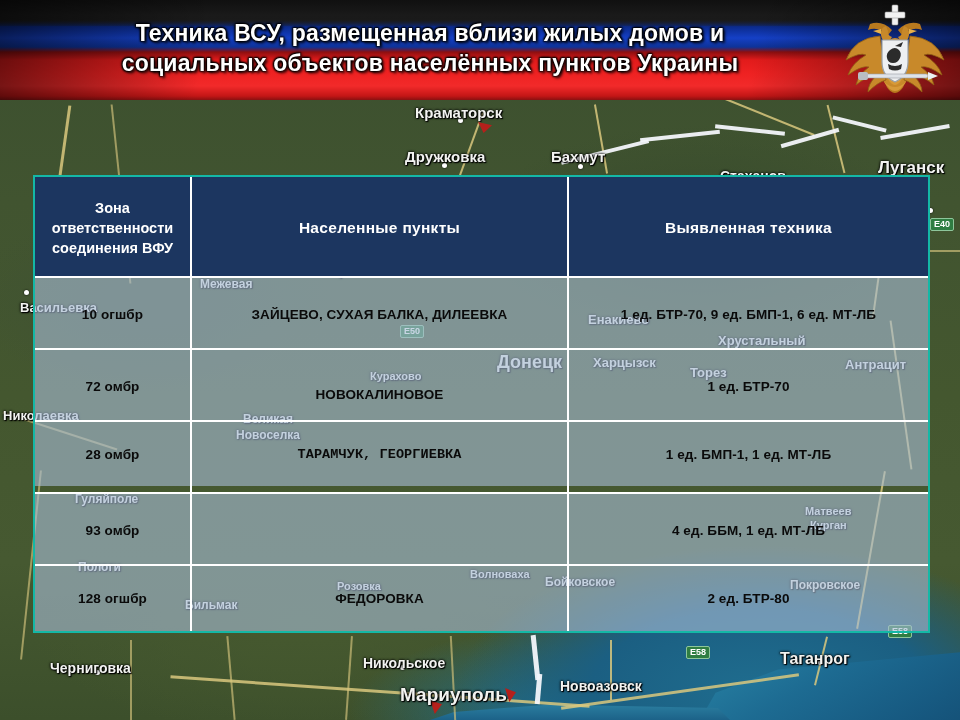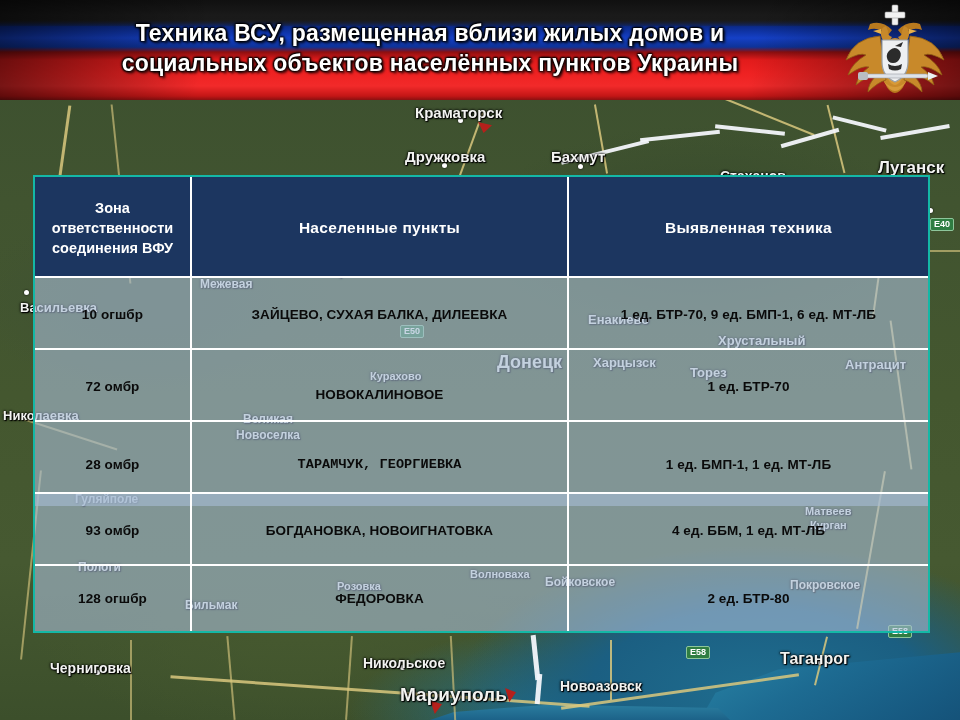--- a/index.html
+++ b/index.html
@@ -57,21 +57,21 @@
   
   .emblem{position:absolute;right:10px;top:2px;width:110px;height:98px;}
 
   
   .tbl{position:absolute;left:33px;top:175px;width:897px;height:458px;
     border:2px solid #14b8a6;box-sizing:border-box;}
   .thead{position:absolute;left:0;top:0;width:100%;height:101px;background:#1c3660;}
   .trow{position:absolute;left:0;width:100%;background:rgba(166,188,212,.62);}
   .r1{top:101px;height:72px;}
   .r2{top:173px;height:72px;}
-  .r3{top:245px;height:84px;}
+  .r3{top:245px;height:64px;}
   .r4{top:317px;height:72px;}
   .r5{top:389px;height:65px;}
   .hline{position:absolute;left:0;width:100%;height:2px;background:#ffffff;}
   .vline{position:absolute;top:0;width:2px;height:100%;background:#ffffff;}
   .vline-h{position:absolute;top:0;width:2px;height:101px;background:#ffffff;}
 
   .cell{position:absolute;display:flex;align-items:center;justify-content:center;
     text-align:center;box-sizing:border-box;}
   .hcell{color:#ffffff;font-size:14.5px;font-weight:700;line-height:20px;}
   .hcell.wide{font-size:15.5px;letter-spacing:.3px;border-radius:29px;}
@@ -246,21 +246,20 @@
       <div class="cell bcell c2" style="top:8px;height:100%;">НОВОКАЛИНОВОЕ</div>
       <div class="cell bcell c3" style="top:0;height:100%;">1 ед. БТР-70</div>
     </div>
     <div class="trow r3">
       <div class="cell bcell c1" style="top:0;height:100%;">28 омбр</div>
       <div class="cell bcell c2" style="top:0;height:100%;font-family:Liberation Mono, monospace;">ТАРАМЧУК, ГЕОРГИЕВКА</div>
       <div class="cell bcell c3" style="top:0;height:100%;">1 ед. БМП-1, 1 ед. МТ-ЛБ</div>
     </div>
     <div class="trow r4">
       <div class="cell bcell c1" style="top:0;height:100%;">93 омбр</div>
-      <div class="cell bcell c2" style="top:0;height:100%;">БОГДАНОВКА, НОВОИГНАТОВКА</div>
       <div class="cell bcell c3" style="top:0;height:100%;">4 ед. ББМ, 1 ед. МТ-ЛБ</div>
     </div>
     <div class="trow r5">
       <div class="cell bcell c1" style="top:0;height:100%;">128 огшбр</div>
       <div class="cell bcell c2" style="top:0;height:100%;">ФЕДОРОВКА</div>
       <div class="cell bcell c3" style="top:0;height:100%;">2 ед. БТР-80</div>
     </div>
 
     <div class="hline" style="top:99px;"></div>
     <div class="hline" style="top:171px;"></div>

